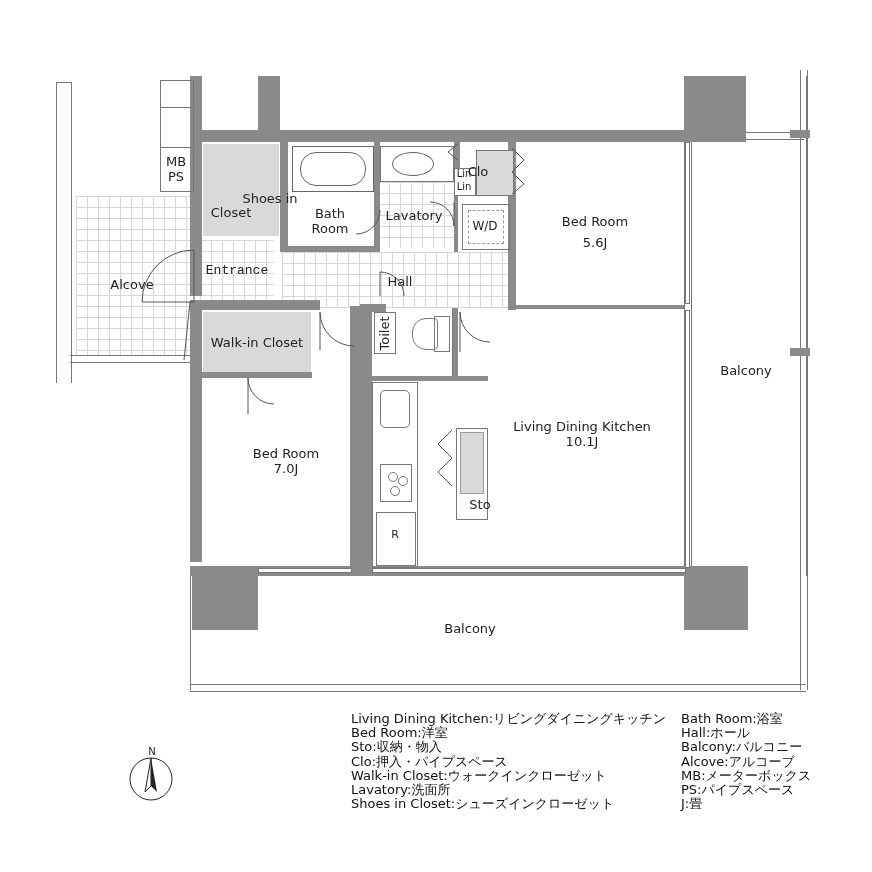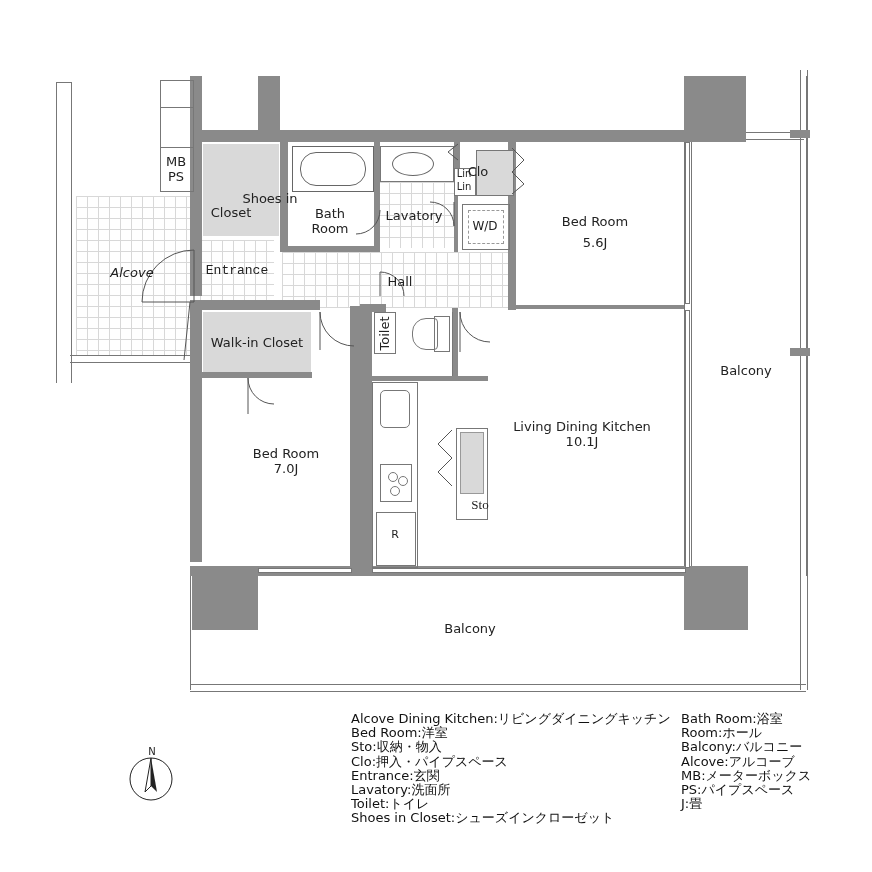--- a/index.html
+++ b/index.html
@@ -104,21 +104,21 @@
   <div class="abs" style="left:380px;top:390px;width:28px;height:36px;border:1px solid #777;border-radius:5px;"></div>
   <div class="abs" style="left:380px;top:464px;width:30px;height:36px;border:1px solid #777;"></div>
   <div class="abs" style="left:388px;top:472px;width:8px;height:8px;border:1px solid #777;border-radius:50%;"></div>
   <div class="abs" style="left:398px;top:476px;width:8px;height:8px;border:1px solid #777;border-radius:50%;"></div>
   <div class="abs" style="left:390px;top:486px;width:8px;height:8px;border:1px solid #777;border-radius:50%;"></div>
   <div class="abs" style="left:376px;top:512px;width:38px;height:52px;border:1px solid #777;"></div>
   <div class="lbl" style="left:376px;top:527px;width:38px;font-size:11px;">R</div>
 
   <div class="abs" style="left:456px;top:428px;width:30px;height:90px;border:1px solid #777;"></div>
   <div class="abs closet" style="left:460px;top:432px;width:22px;height:60px;border:1px solid #999;"></div>
-  <div class="lbl" style="left:456px;top:497px;width:48px;font-family:Liberation Serif, serif;">Sto</div>
+  <div class="lbl" style="left:456px;top:497px;width:48px;">Sto</div>
 
   <svg style="left:0;top:0;width:872px;height:700px;" viewBox="0 0 872 700">
     <g fill="none" stroke="#555" stroke-width="1">
 
       <path d="M194 250 A52 52 0 0 0 142 302 L194 302"></path>
       <line x1="194" y1="250" x2="194" y2="302"></line>
 
       <path d="M190 302 L184 360"></path>
 
       <path d="M380 210 A24 24 0 0 1 356 234"></path>
@@ -148,21 +148,21 @@
     </g>
   </svg>
 
   <div class="lbl" style="left:203px;top:191px;width:56px;padding-left:39px;">Shoes in</div>
   <div class="lbl" style="left:203px;top:205px;width:56px;">Closet</div>
   <div class="lbl" style="left:300px;top:206px;width:60px;">Bath</div>
   <div class="lbl" style="left:300px;top:221px;width:60px;">Room</div>
   <div class="lbl" style="left:382px;top:208px;width:64px;">Lavatory</div>
   <div class="lbl" style="left:540px;top:214px;width:110px;">Bed Room</div>
   <div class="lbl" style="left:540px;top:235px;width:110px;">5.6J</div>
-  <div class="lbl" style="left:100px;top:265px;width:64px;font-style:italic;">Alcove</div>
+  <div class="lbl" style="left:100px;top:277px;width:64px;">Alcove</div>
   <div class="lbl" style="left:200px;top:263px;width:74px;font-family:Liberation Mono, monospace;">Entrance</div>
   <div class="lbl" style="left:380px;top:274px;width:40px;">Hall</div>
   <div class="lbl" style="left:203px;top:335px;width:108px;">Walk-in Closet</div>
   <div class="lbl" style="left:706px;top:363px;width:80px;">Balcony</div>
   <div class="lbl" style="left:500px;top:419px;width:164px;">Living Dining Kitchen</div>
   <div class="lbl" style="left:500px;top:434px;width:164px;">10.1J</div>
   <div class="lbl" style="left:236px;top:446px;width:100px;">Bed Room</div>
   <div class="lbl" style="left:236px;top:461px;width:100px;">7.0J</div>
   <div class="lbl" style="left:420px;top:621px;width:100px;">Balcony</div>
 </div>
@@ -170,30 +170,29 @@
 <div class="abs" style="left:128px;top:744px;width:50px;height:62px;">
   <div class="lbl" style="left:14px;top:0;width:20px;font-size:10px;">N</div>
   <svg style="left:0;top:12px;width:46px;height:46px;" viewBox="0 0 46 46">
     <circle cx="23" cy="23" r="21" fill="none" stroke="#222" stroke-width="1"></circle>
     <polygon points="23,2 17,36 23,30" fill="#fff" stroke="#222" stroke-width="1"></polygon>
     <polygon points="23,2 29,36 23,30" fill="#222"></polygon>
   </svg>
 </div>
 
 <div class="legend" style="left:351px;top:712px;">
-  <div>Alcove Dining Kitchen:リビングダイニングキッチン</div>
+  <div>Living Dining Kitchen:リビングダイニングキッチン</div>
   <div>Bed Room:洋室</div>
   <div>Sto:収納・物入</div>
   <div>Clo:押入・パイプスペース</div>
-  <div>Entrance:玄関</div>
+  <div>Walk-in Closet:ウォークインクローゼット</div>
   <div>Lavatory:洗面所</div>
-  <div>Toilet:トイレ</div>
   <div>Shoes in Closet:シューズインクローゼット</div>
 </div>
 <div class="legend" style="left:681px;top:712px;">
   <div>Bath Room:浴室</div>
-  <div>Room:ホール</div>
+  <div>Hall:ホール</div>
   <div>Balcony:バルコニー</div>
   <div>Alcove:アルコーブ</div>
   <div>MB:メーターボックス</div>
   <div>PS:パイプスペース</div>
   <div>J:畳</div>
 </div>
 
 </body></html>

